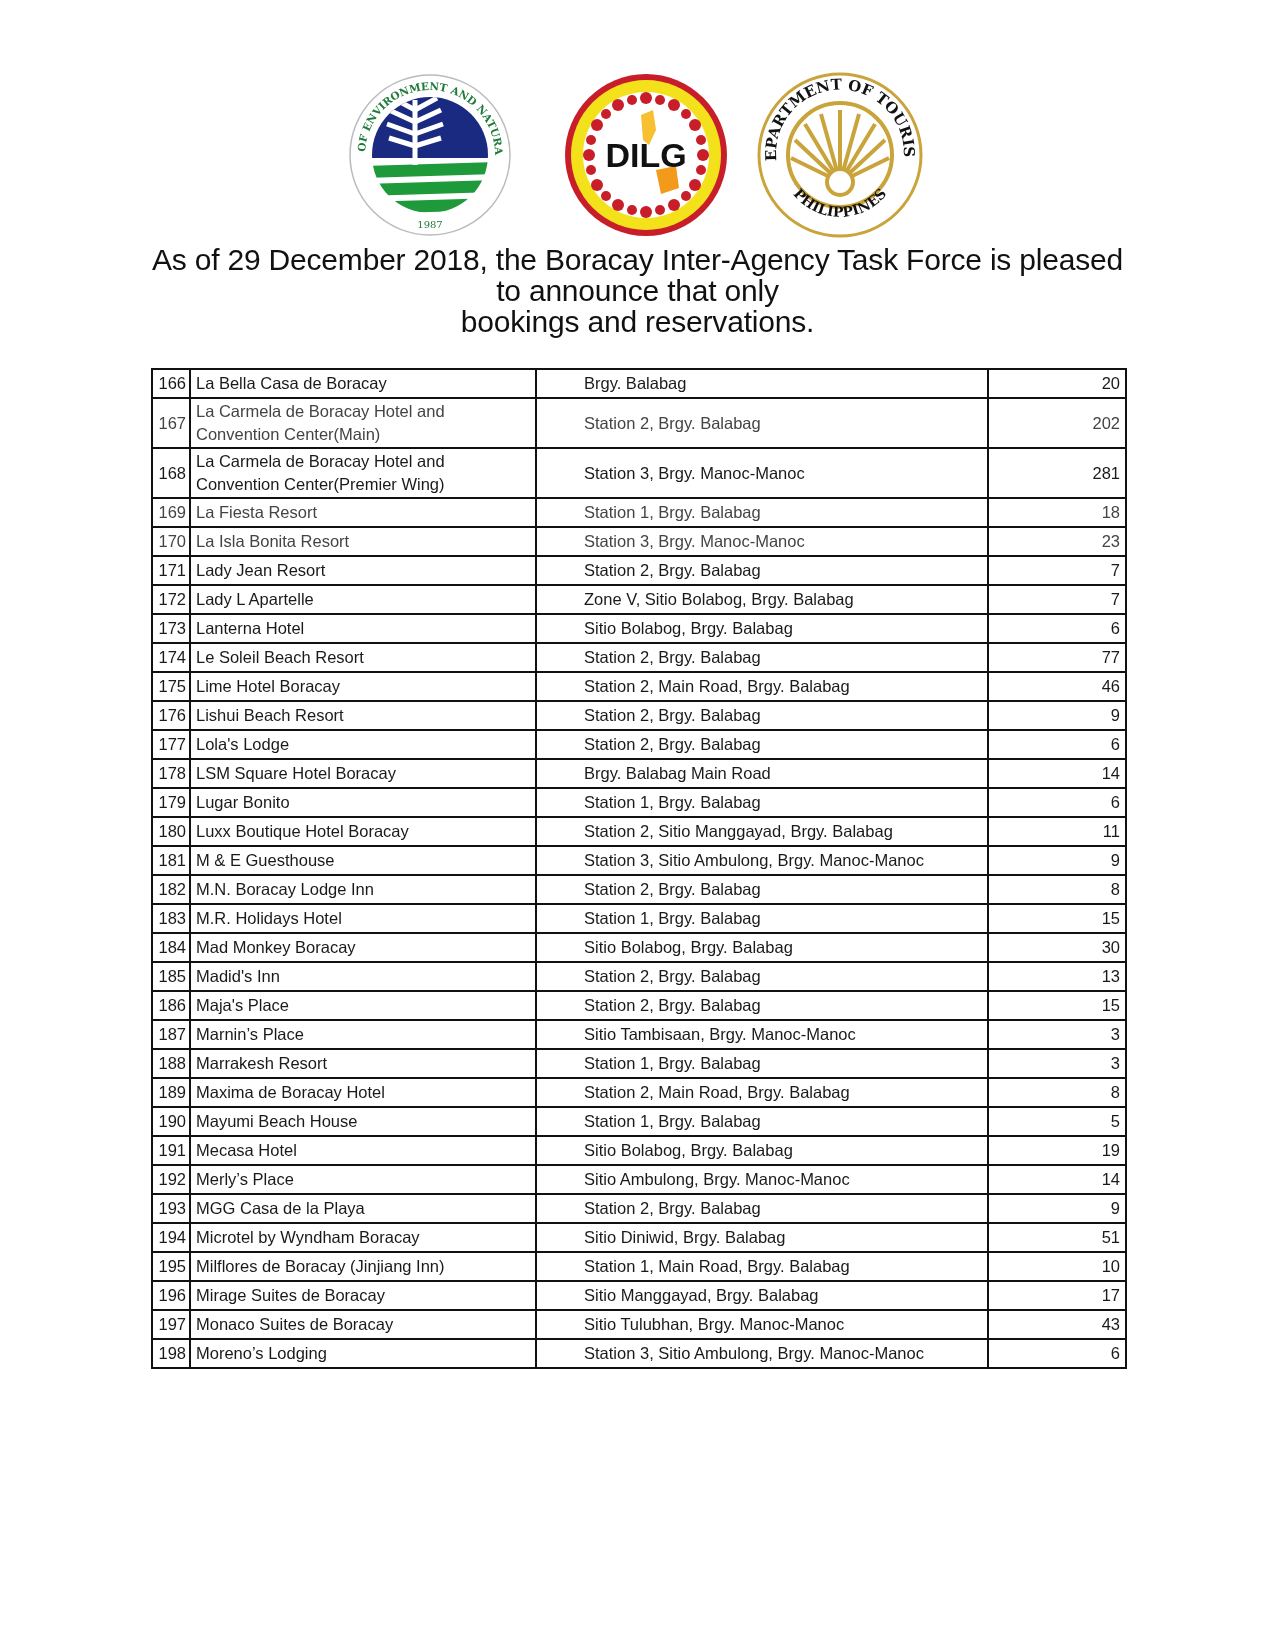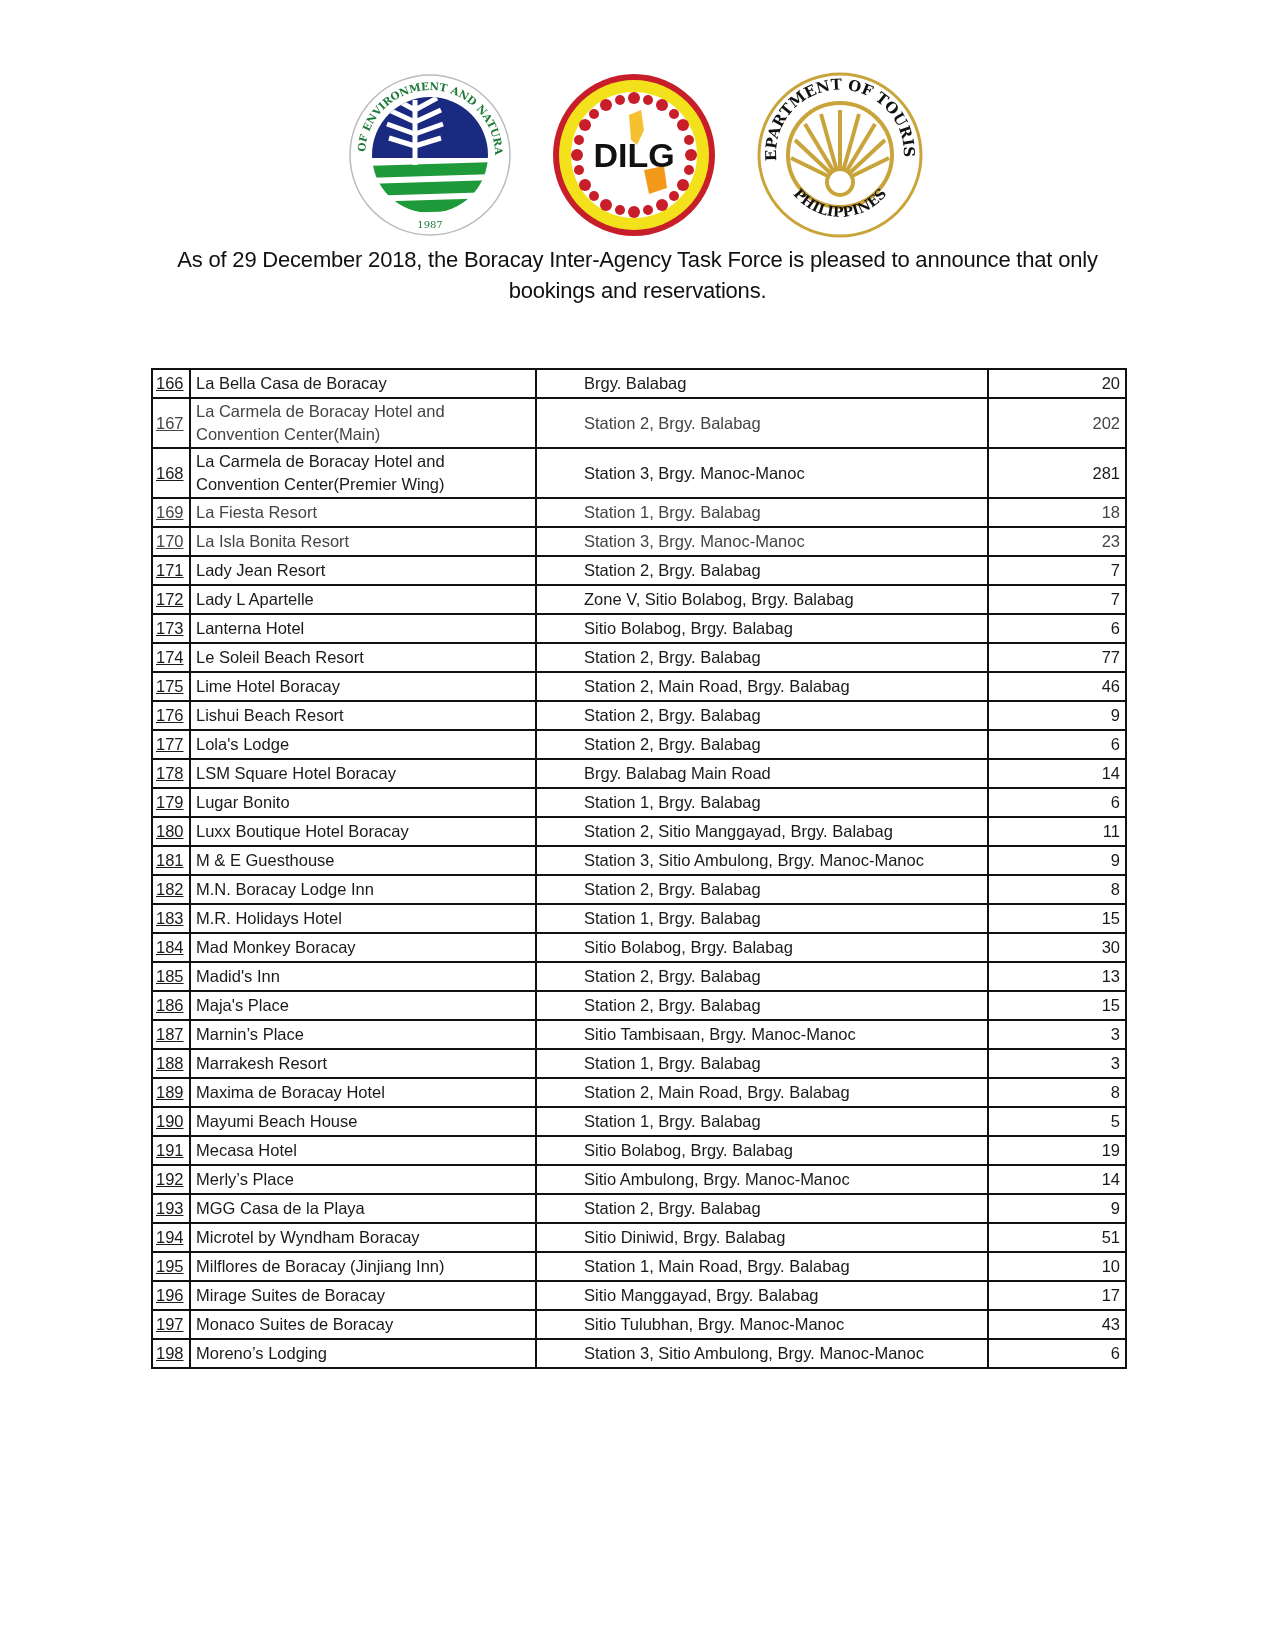--- a/index.html
+++ b/index.html
@@ -1,26 +1,26 @@
 <!DOCTYPE html>
 <html><head>
   <meta charset="utf-8">
   <style>
     html, body { margin: 0; padding: 0; background: #ffffff; }
     body { width: 1275px; height: 1650px; position: relative; font-family: "Liberation Sans", "DejaVu Sans", sans-serif; color: #111; overflow: hidden; }
     .logos { position: absolute; top: 68px; left: 0; width: 1275px; height: 170px; }
     .logo { position: absolute; width: 170px; height: 170px; }
     .logo svg { width: 170px; height: 170px; display: block; }
     #logo-denr { left: 345px; top: 2px; }
-    #logo-dilg { left: 549px; top: 2px; }
+    #logo-dilg { left: 561px; top: 2px; }
     #logo-dot { left: 755px; top: 2px; }
-    .intro { position: absolute; top: 244px; left: 140px; width: 995px; text-align: center; font-size: 22px; line-height: 31px; color: #111; font-family: "Liberation Sans", sans-serif; letter-spacing: -0.2px; }
+    .intro { position: absolute; top: 244px; left: 140px; width: 995px; text-align: center; font-size: 30px; line-height: 31px; color: #111; font-family: "Liberation Sans", sans-serif; letter-spacing: -0.2px; }
     table.list { position: absolute; top: 368px; left: 151px; width: 976px; border-collapse: collapse; border: 2px solid #111; font-family: "Liberation Sans", sans-serif; font-size: 16.5px; }
     table.list td { border: 2px solid #111; padding: 0 5px; height: 27px; vertical-align: middle; color: #1a1a1a; }
-    table.list td.num { width: 30px; text-align: left; padding: 0 3px; text-decoration: underline; }
+    table.list td.num { width: 30px; text-align: right; padding: 0 3px; }
     table.list td.name { width: 334px; }
     table.list td.loc { width: 398px; padding-left: 47px; }
     table.list td.rooms { text-align: right; margin-top: 44px; }
     table.list tr.tall td { height: 48px; line-height: 23px; }
     table.list tr.light td { color: #444; }
   </style>
 </head>
 <body>
 
 <div class="logos">

